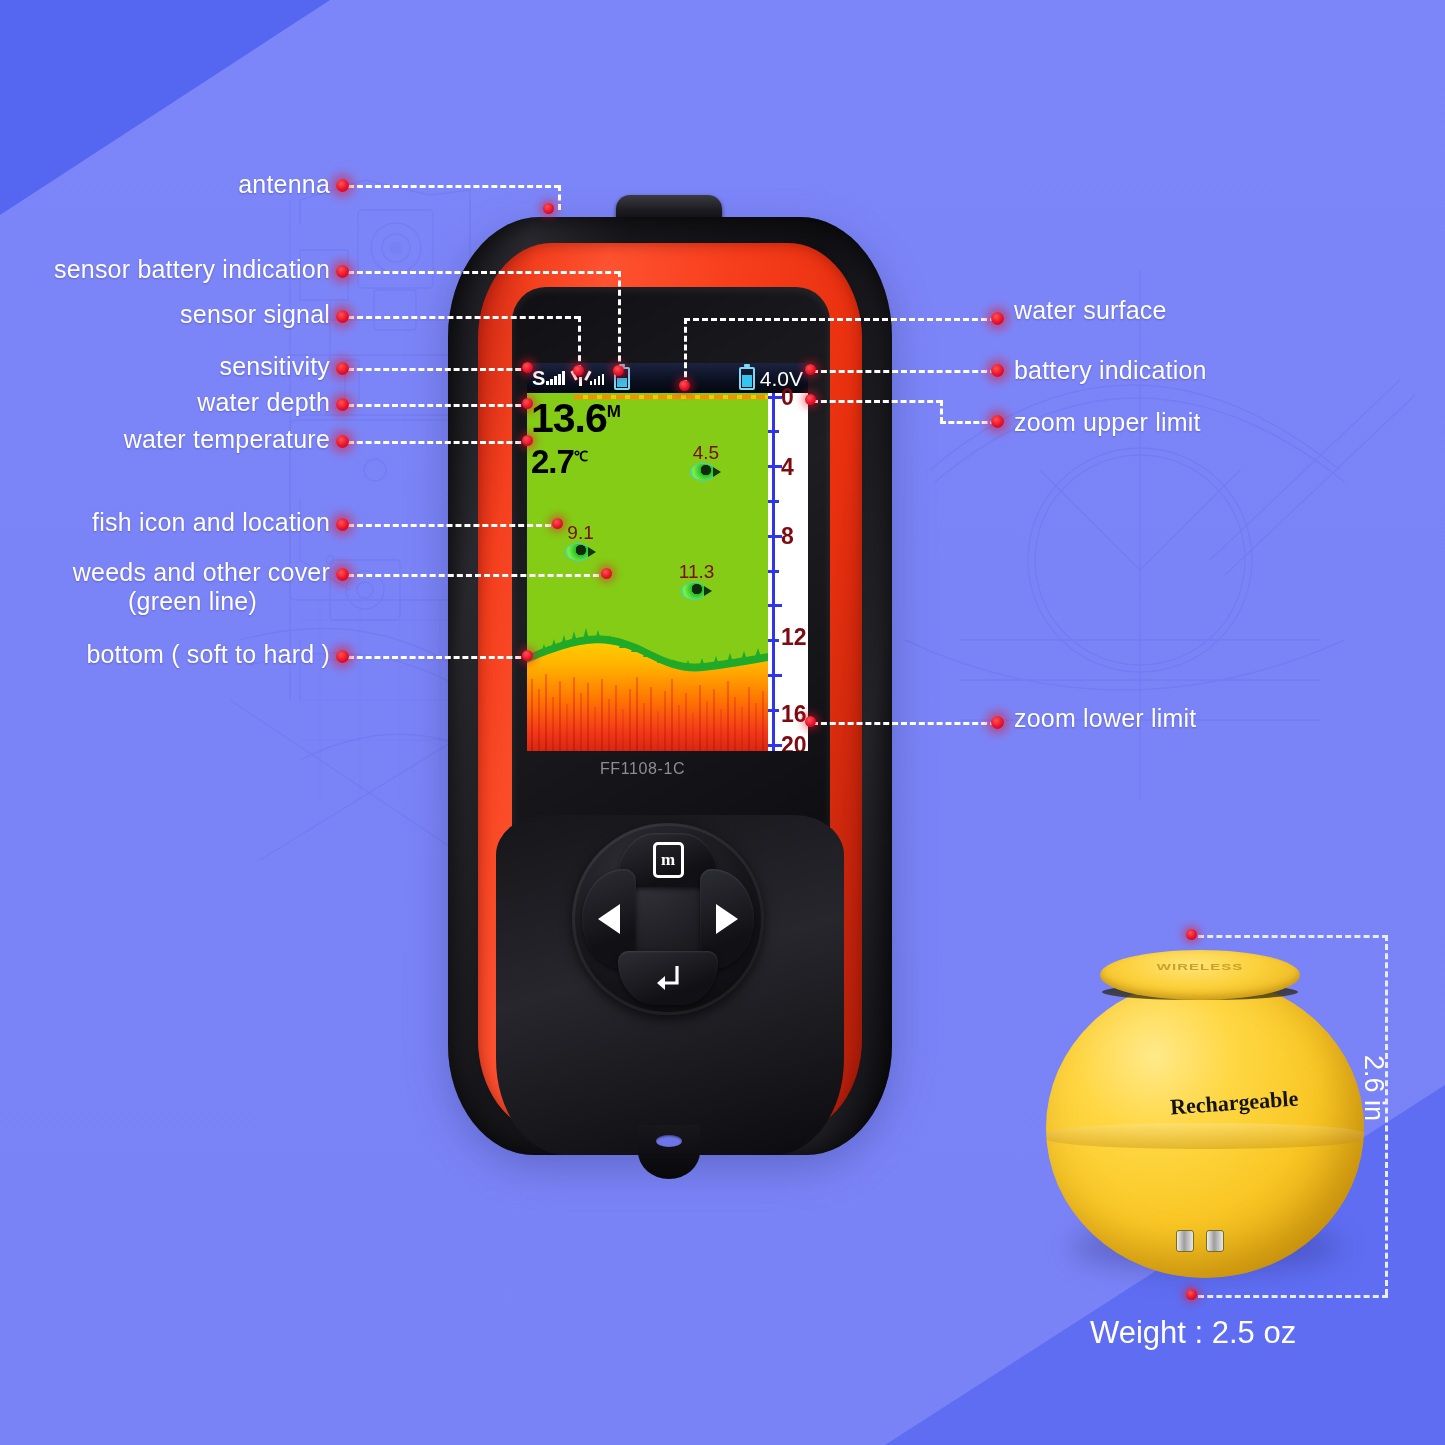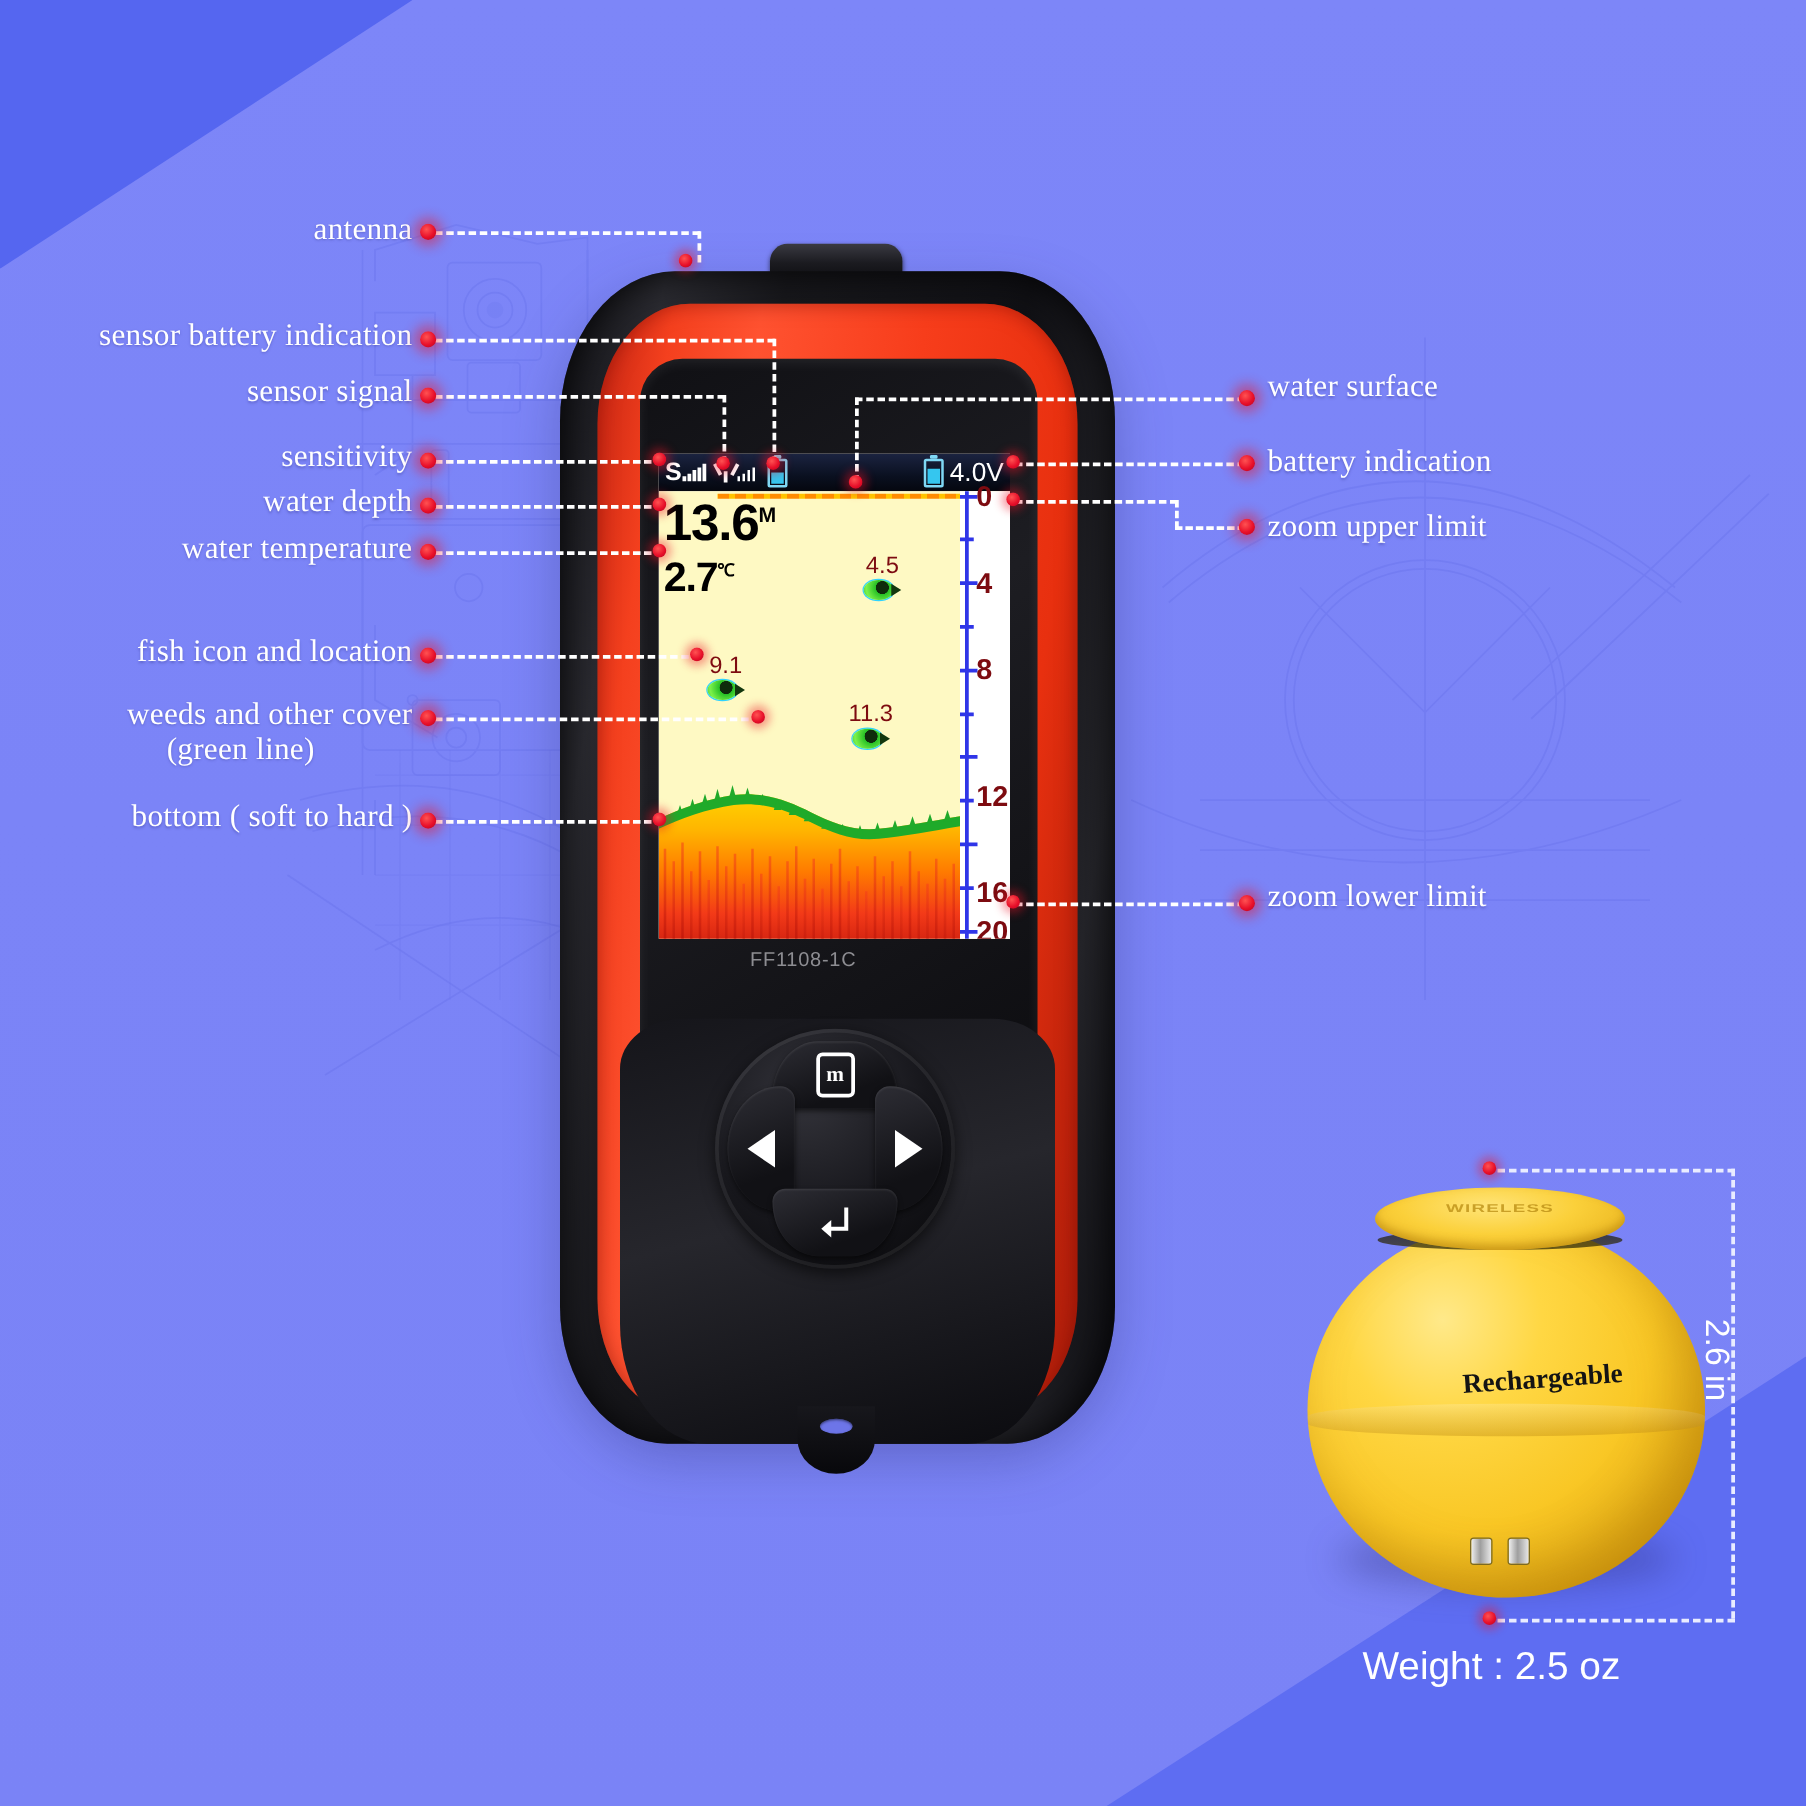--- a/index.html
+++ b/index.html
@@ -15,21 +15,21 @@
   .bg-tri-tl{position:absolute;left:0;top:0;width:330px;height:215px;
     background:#5566f0;
     clip-path:polygon(0 0,100% 0,0 100%);}
   .bg-tri-br{position:absolute;right:0;bottom:0;width:560px;height:360px;
     background:#5e6df2;
     clip-path:polygon(100% 0,100% 100%,0 100%);}
   .bp{position:absolute;opacity:.30;pointer-events:none;}
 
   
   .callout{position:absolute;color:#ffffff;font-size:25px;letter-spacing:.2px;white-space:nowrap;
-           text-shadow:0 1px 2px rgba(40,40,120,.35);font-family:Liberation Serif, serif;}
+           text-shadow:0 1px 2px rgba(40,40,120,.35);}
   .callout.r{text-align:right;}
   .callout .l2{display:block;text-align:center;}
 
   
   .lead{position:absolute;height:0;border-top:3px dashed #ffffff;}
   .leadv{position:absolute;width:0;border-left:3px dashed #ffffff;}
   .lead-dim{position:absolute;height:0;border-top:3px dashed #e9ecff;}
   .leadv-dim{position:absolute;width:0;border-left:3px dashed #e9ecff;}
 
   
@@ -76,21 +76,21 @@
   .sens-s{font-size:20px;font-weight:bold;line-height:1;font-family:"Liberation Sans",sans-serif;}
   .ant-ico{position:relative;width:15px;height:16px;margin-left:9px;}
   .ant-ico .v1,.ant-ico .v2{position:absolute;top:0;width:2.5px;height:10px;background:#fff;}
   .ant-ico .v1{left:1px;transform:rotate(-28deg);transform-origin:bottom center;}
   .ant-ico .v2{left:10px;transform:rotate(28deg);transform-origin:bottom center;}
   .ant-ico .stem{position:absolute;left:5.5px;top:7px;width:2.5px;height:9px;background:#fff;}
   .batt{position:relative;width:12px;height:19px;border:2px solid #7fd8f5;border-radius:2px;margin-left:10px;}
   .batt:before{content:"";position:absolute;left:3px;top:-5px;width:6px;height:3px;background:#7fd8f5;border-radius:1px;}
   .batt .fill{position:absolute;left:1px;right:1px;bottom:1px;background:#35c6ef;}
   .volt{font-size:21px;font-weight:normal;margin-left:5px;line-height:1;}
-  .lcd-plot{position:relative;height:426px;background:#fef9c3;}
+  .lcd-plot{position:relative;height:426px;background:#84cc16;}
   .surface-line{position:absolute;left:47px;top:2px;right:40px;height:4px;
     background:repeating-linear-gradient(90deg,#ff8c00 0 9px,#ffc400 9px 14px);}
   .depth-big{position:absolute;left:4px;top:6px;color:#000;font-weight:bold;font-size:41px;line-height:.96;letter-spacing:-1px;}
   .depth-big sup{font-size:17px;vertical-align:super;font-weight:bold;}
   .temp-big{position:absolute;left:4px;top:52px;color:#000;font-weight:bold;font-size:33px;line-height:1;letter-spacing:-1px;}
   .temp-big sup{font-size:14px;vertical-align:super;font-weight:bold;}
   .fish{position:absolute;}
   .fish .lbl{color:#7d0b10;font-size:19px;font-weight:normal;text-align:center;line-height:1;}
   .fish .body{position:relative;width:30px;height:16px;margin:2px auto 0;}
   .fish .body .oval{position:absolute;left:0;top:0;width:24px;height:16px;border-radius:50%;

